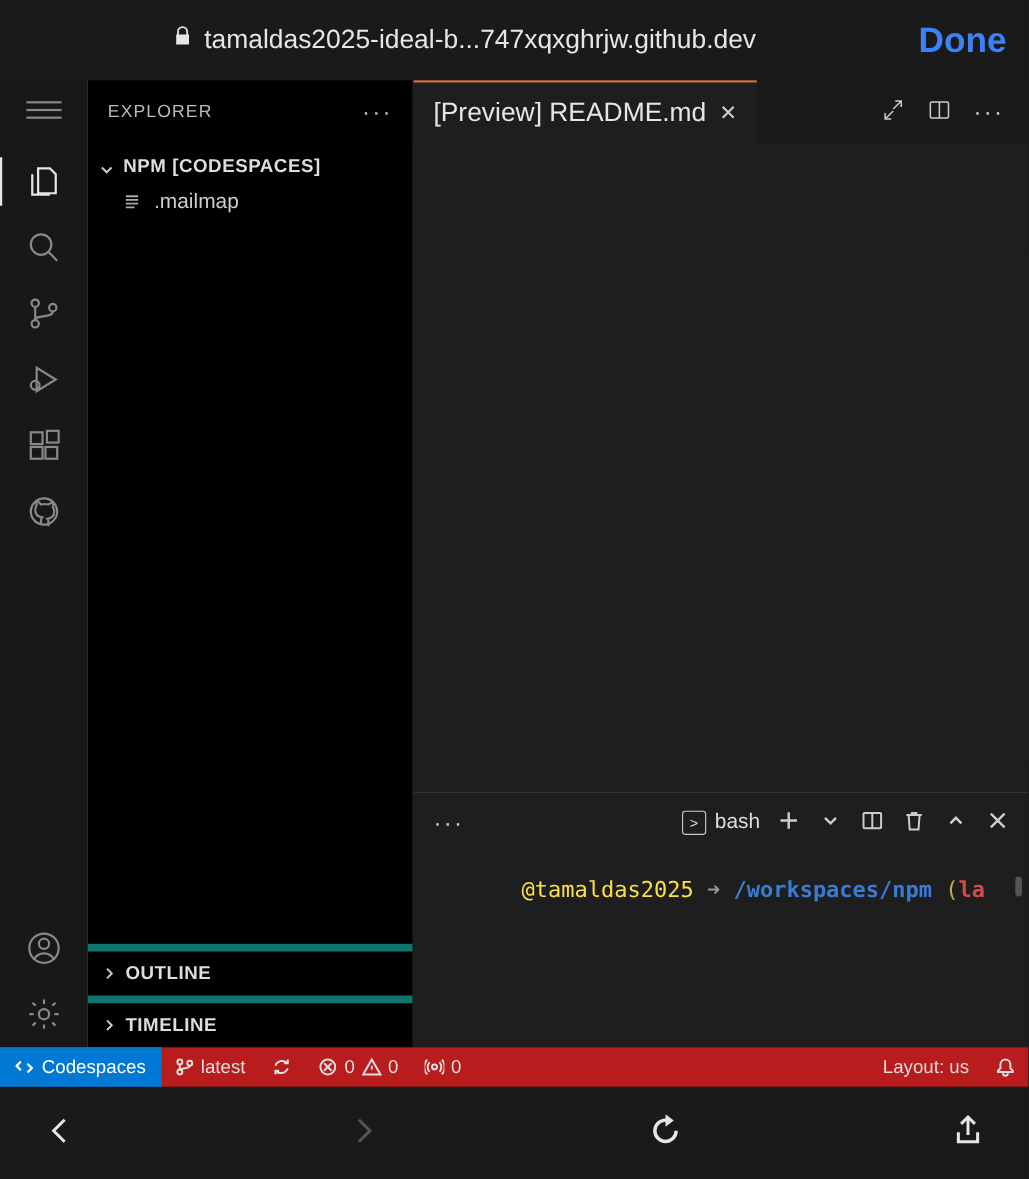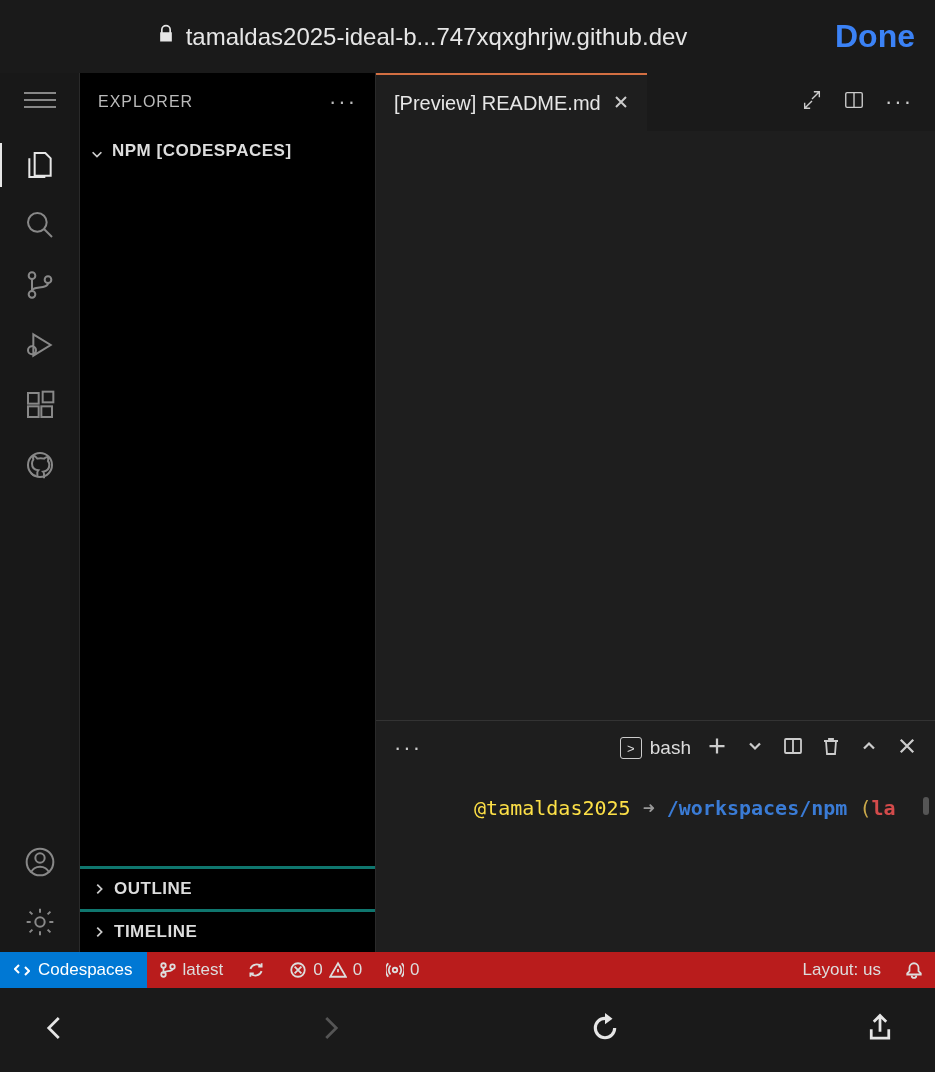--- a/index.html
+++ b/index.html
@@ -28,27 +28,27 @@
   .sidebar { width: 296px; background: #000000; display: flex; flex-direction: column; border-right: 1px solid #2a2a2a; }
   .sidebar-header { height: 58px; display: flex; align-items: center; justify-content: space-between; padding: 0 18px; font-size: 16px; letter-spacing: 1px; color: #bbb; }
   .sidebar-header .dots { color: #bbb; font-size: 22px; letter-spacing: 2px; }
   .tree-section { padding: 4px 0; }
   .tree-root { display: flex; align-items: flex-end; padding: 6px 10px; font-size: 17px; font-weight: 700; letter-spacing: 0.5px; color: #ddd; gap: 8px; }
   .tree-root svg { width: 14px; height: 14px; stroke: #ccc; fill: none; stroke-width: 2; }
   .tree-item { display: flex; align-items: center; padding: 6px 0 6px 30px; font-size: 19px; color: #ccc; gap: 10px; }
   .tree-item .file-icon { width: 20px; height: 20px; display: flex; align-items: center; justify-content: center; }
   .tree-item .file-icon svg { width: 18px; height: 18px; stroke: #aaa; fill: none; stroke-width: 1.5; }
   .tree-flex { flex: 1; }
-  .collapse-section { display: flex; align-items: center; padding: 10px 12px; font-size: 17px; font-weight: 700; letter-spacing: 0.5px; color: #ddd; gap: 8px; border-top: 3px solid #0f766e; }
+  .collapse-section { display: flex; align-items: center; padding: 10px 12px; font-size: 17px; font-weight: 700; letter-spacing: 0.5px; color: #ddd; gap: 8px; border-top: 7px solid #0f766e; }
   .collapse-section svg { width: 14px; height: 14px; stroke: #ccc; fill: none; stroke-width: 2; }
   
   
   .editor-area { flex: 1; display: flex; flex-direction: column; background: #1e1e1e; }
   .tabs-bar { height: 58px; display: flex; align-items: center; background: #1a1a1a; }
-  .tab { display: flex; align-items: center; height: 100%; padding: 0 18px; gap: 12px; font-size: 20px; color: #e6e6e6; background: #1e1e1e; border-top: 2px solid #d36f42; }
+  .tab { display: flex; align-items: center; height: 100%; padding: 0 18px; gap: 12px; font-size: 24px; color: #e6e6e6; background: #1e1e1e; border-top: 2px solid #d36f42; }
   .tab .close-x svg { width: 16px; height: 16px; stroke: #ccc; stroke-width: 2; }
   .tabs-spacer { flex: 1; }
   .tabs-actions { display: flex; align-items: center; gap: 20px; padding: 0 22px; }
   .tabs-actions svg { width: 22px; height: 22px; stroke: #ccc; fill: none; stroke-width: 1.5; }
   .tabs-actions .dots { color: #ccc; font-size: 22px; letter-spacing: 2px; }
   .preview-body { flex: 1; background: #1e1e1e; }
   
   
   .terminal-panel { height: 232px; border-top: 1px solid #333; display: flex; flex-direction: column; }
   .terminal-header { height: 54px; display: flex; align-items: center; padding: 0 18px; gap: 16px; }
@@ -164,20 +164,28 @@
       <span>EXPLORER</span>
       <span class="dots">···</span>
     </div>
     <div class="tree-section">
       <div class="tree-root">
         <svg viewBox="0 0 16 16">
             <path d="M3 6l5 5 5-5"></path>
           </svg>
         <span>NPM [CODESPACES]</span>
       </div>
+      <div class="tree-item">
+        <span class="file-icon">
+          <svg viewBox="0 0 16 16">
+              <path d="M3 3h10M3 6h10M3 9h10M3 12h7"></path>
+            </svg>
+        </span>
+        <span>.mailmap</span>
+      </div>
     </div>
     <div class="tree-flex"></div>
     <div class="collapse-section">
       <svg viewBox="0 0 16 16">
           <path d="M6 3l5 5-5 5"></path>
         </svg>
       <span>OUTLINE</span>
     </div>
     <div class="collapse-section">
       <svg viewBox="0 0 16 16">

